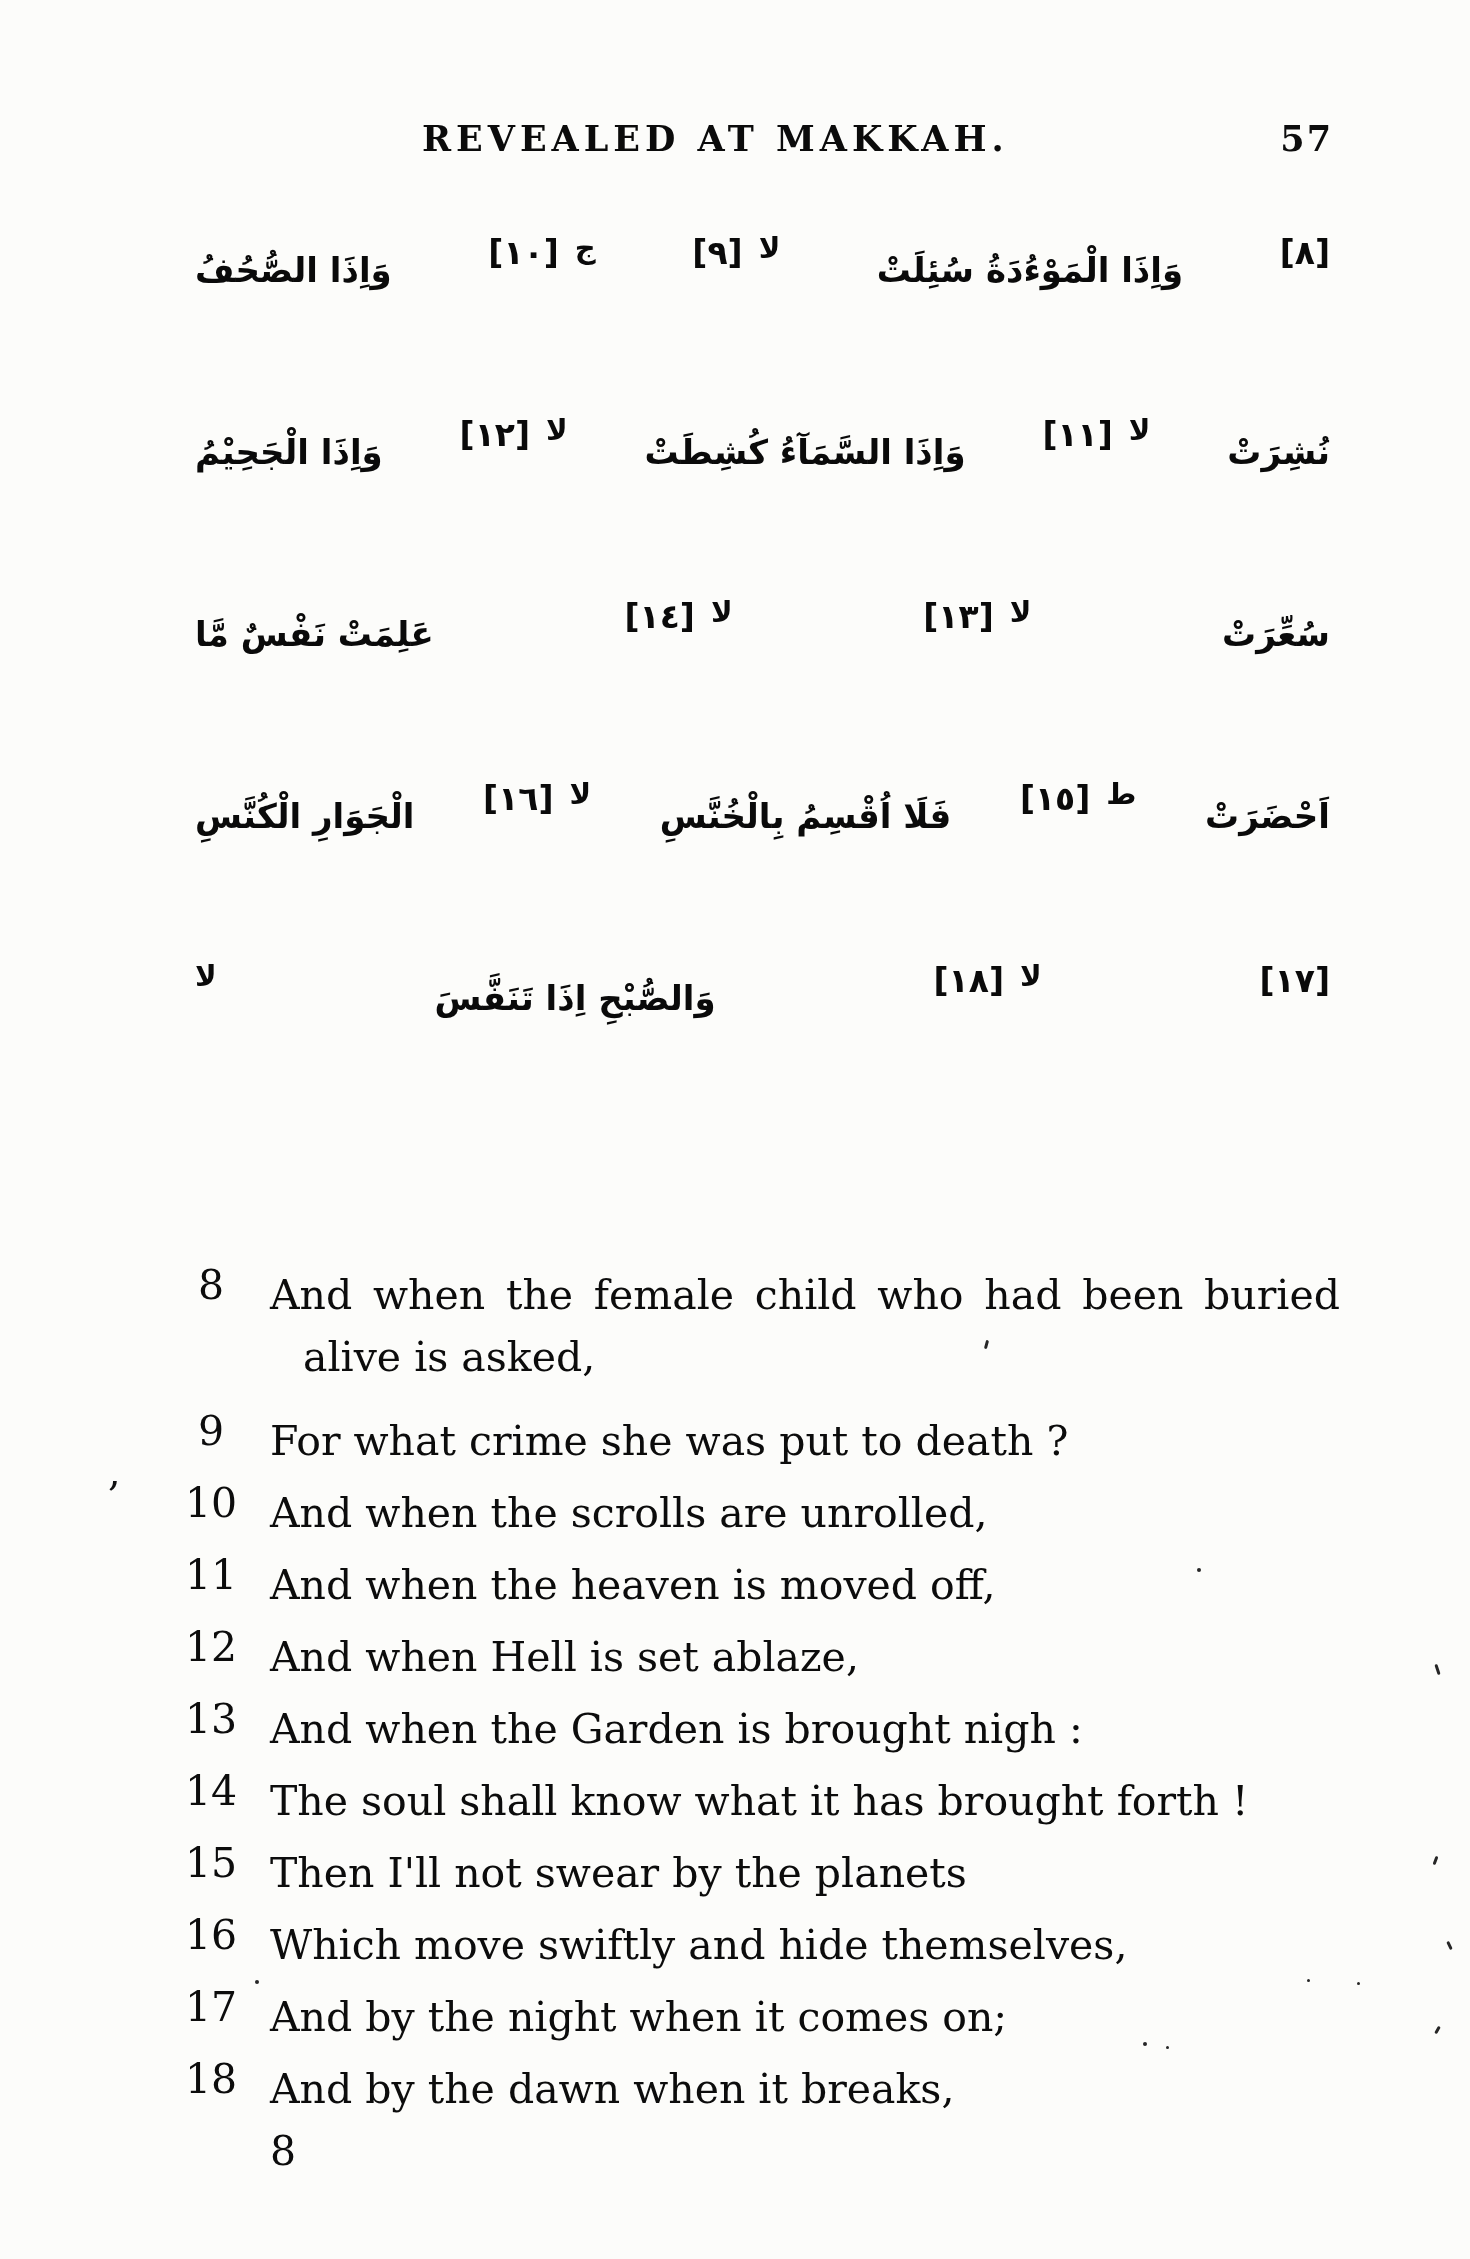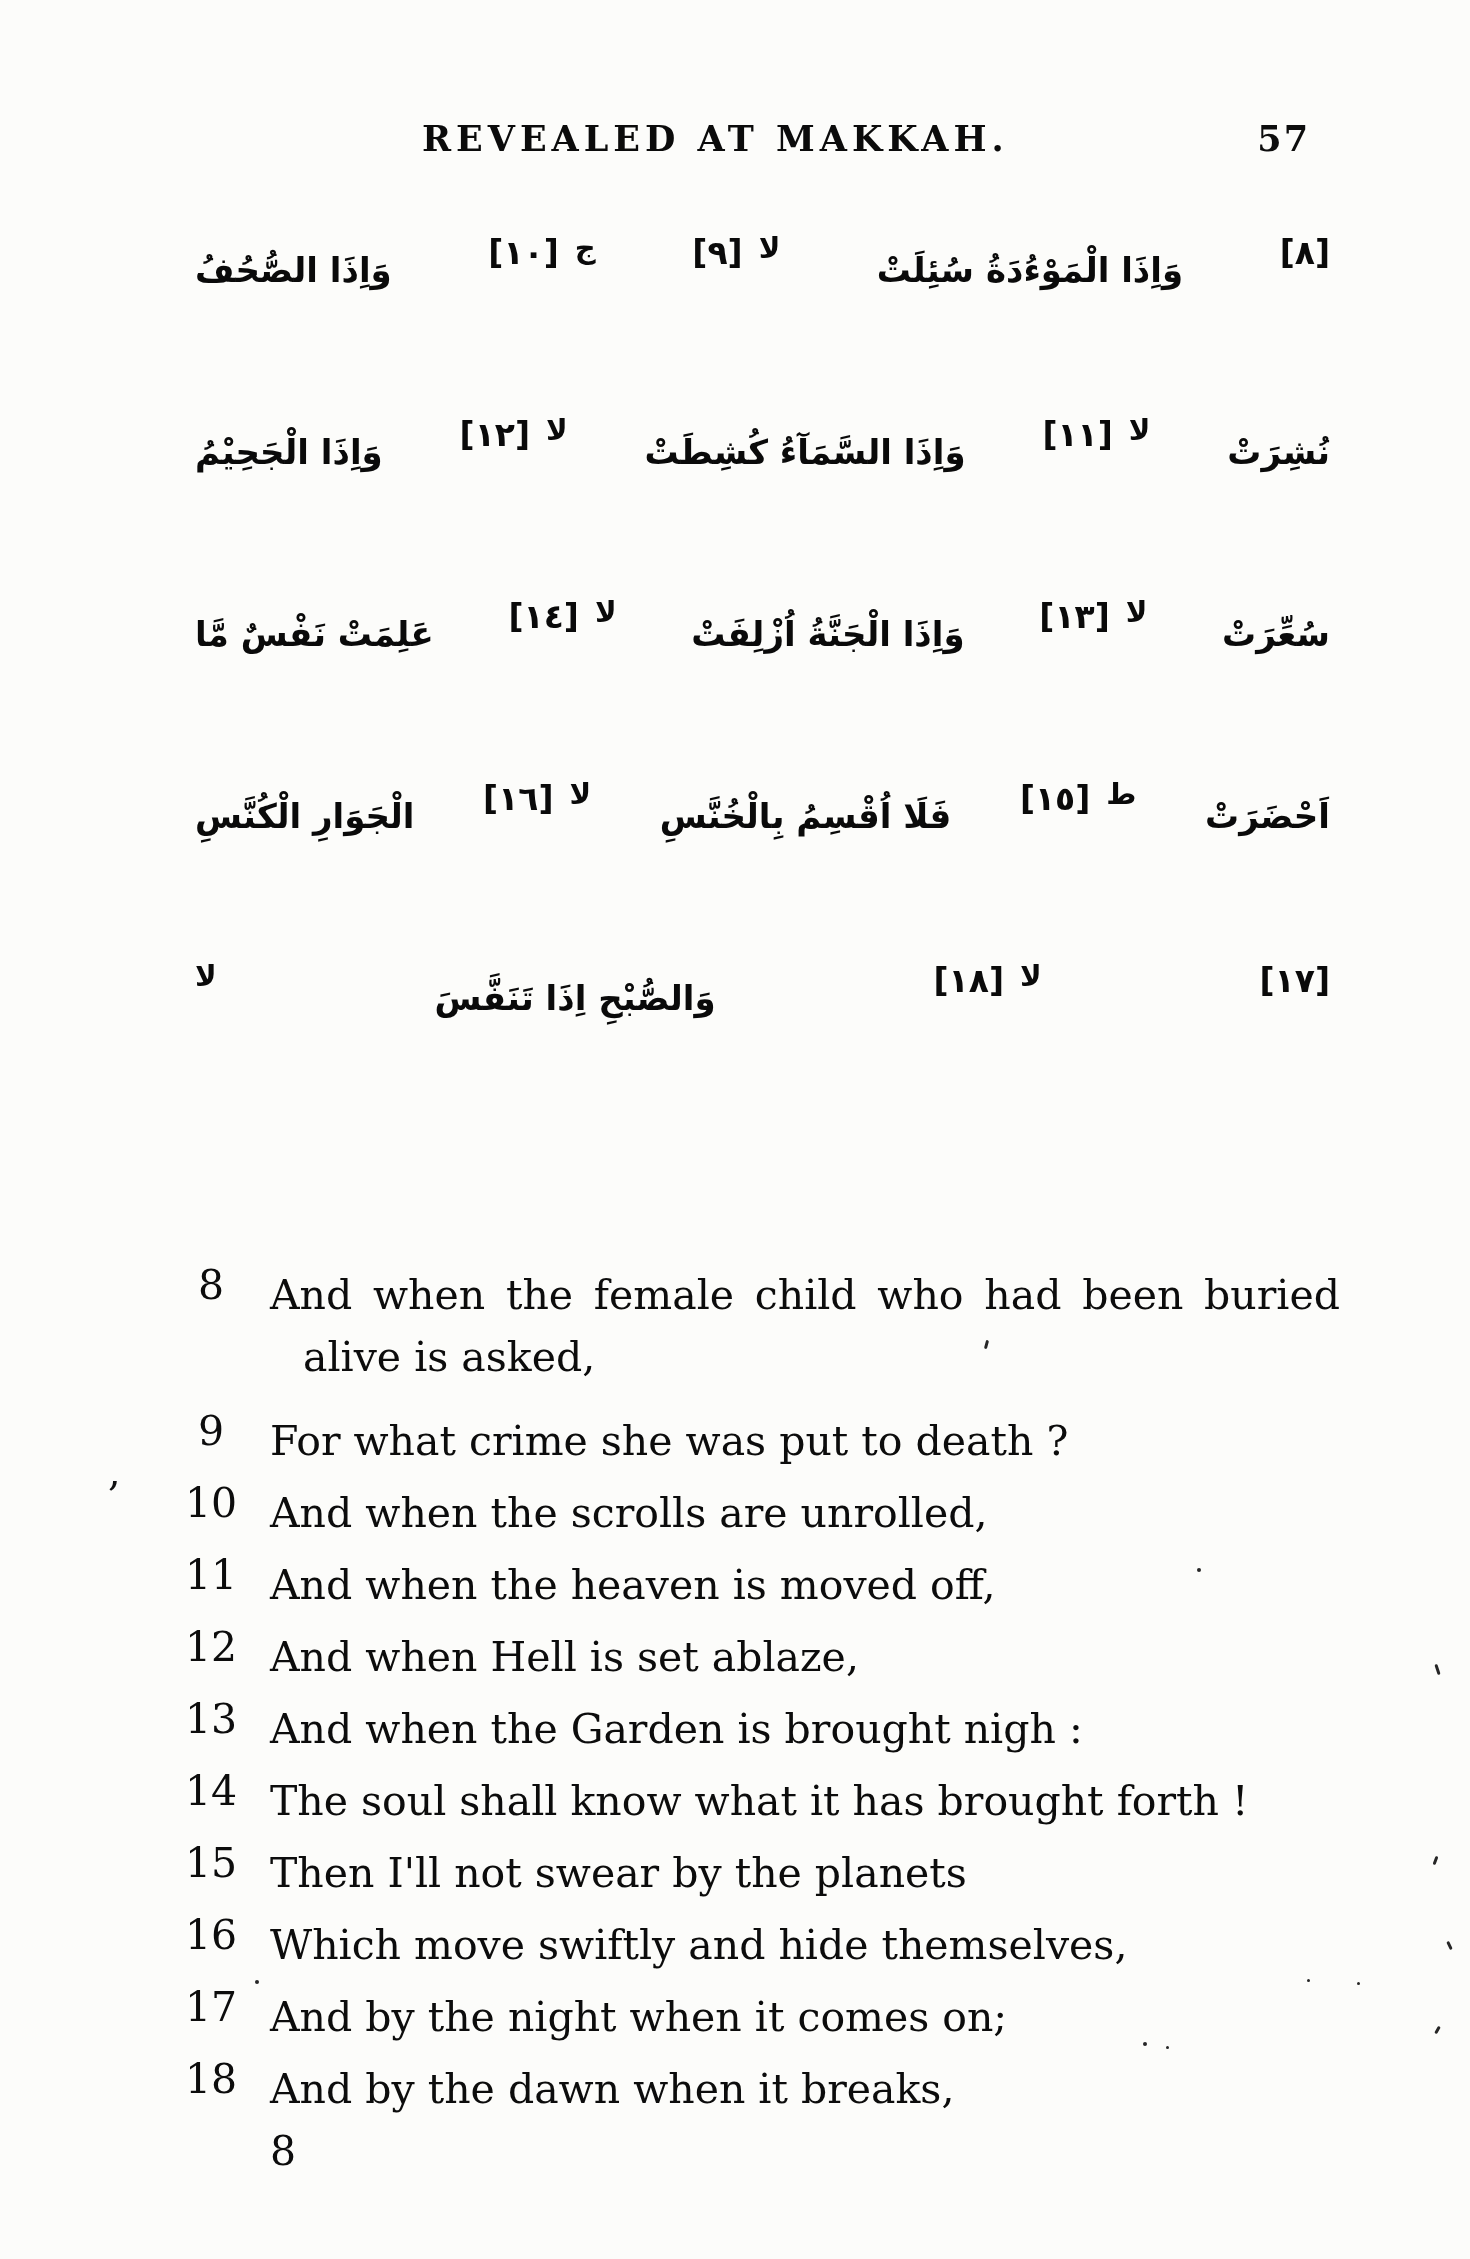--- a/index.html
+++ b/index.html
@@ -21,21 +21,21 @@
   .page-title {
     margin-left:232px;
     font-family:"DejaVu Serif", serif;
     font-weight:bold;
     font-size:35px;
     letter-spacing:5px;
     color:#0b0b0b;
     white-space:nowrap;
   }
   .page-number {
-    margin-right:72px;
+    margin-right:49px;
     font-family:"DejaVu Serif", serif;
     font-weight:bold;
     font-size:35px;
     letter-spacing:2px;
   }
 
   
   .arabic-section {
     margin-top:55px;
     padding:0 140px 0 195px;
@@ -127,21 +127,20 @@
       </span>
       <span class="seg-text">وَاِذَا الْجَحِيْمُ</span>
     </div>
 
     <div class="arabic-line">
       <span class="seg-text">سُعِّرَتْ</span>
       <span class="seg-group">
         <span class="seg-mark">لا</span>
         <span class="seg-num">[١٣]</span>
       </span>
-      <span class="seg-text">وَاِذَا الْجَنَّةُ اُزْلِفَتْ</span>
       <span class="seg-group">
         <span class="seg-mark">لا</span>
         <span class="seg-num">[١٤]</span>
       </span>
       <span class="seg-text">عَلِمَتْ نَفْسٌ مَّا</span>
     </div>
 
     <div class="arabic-line">
       <span class="seg-text">اَحْضَرَتْ</span>
       <span class="seg-group">

